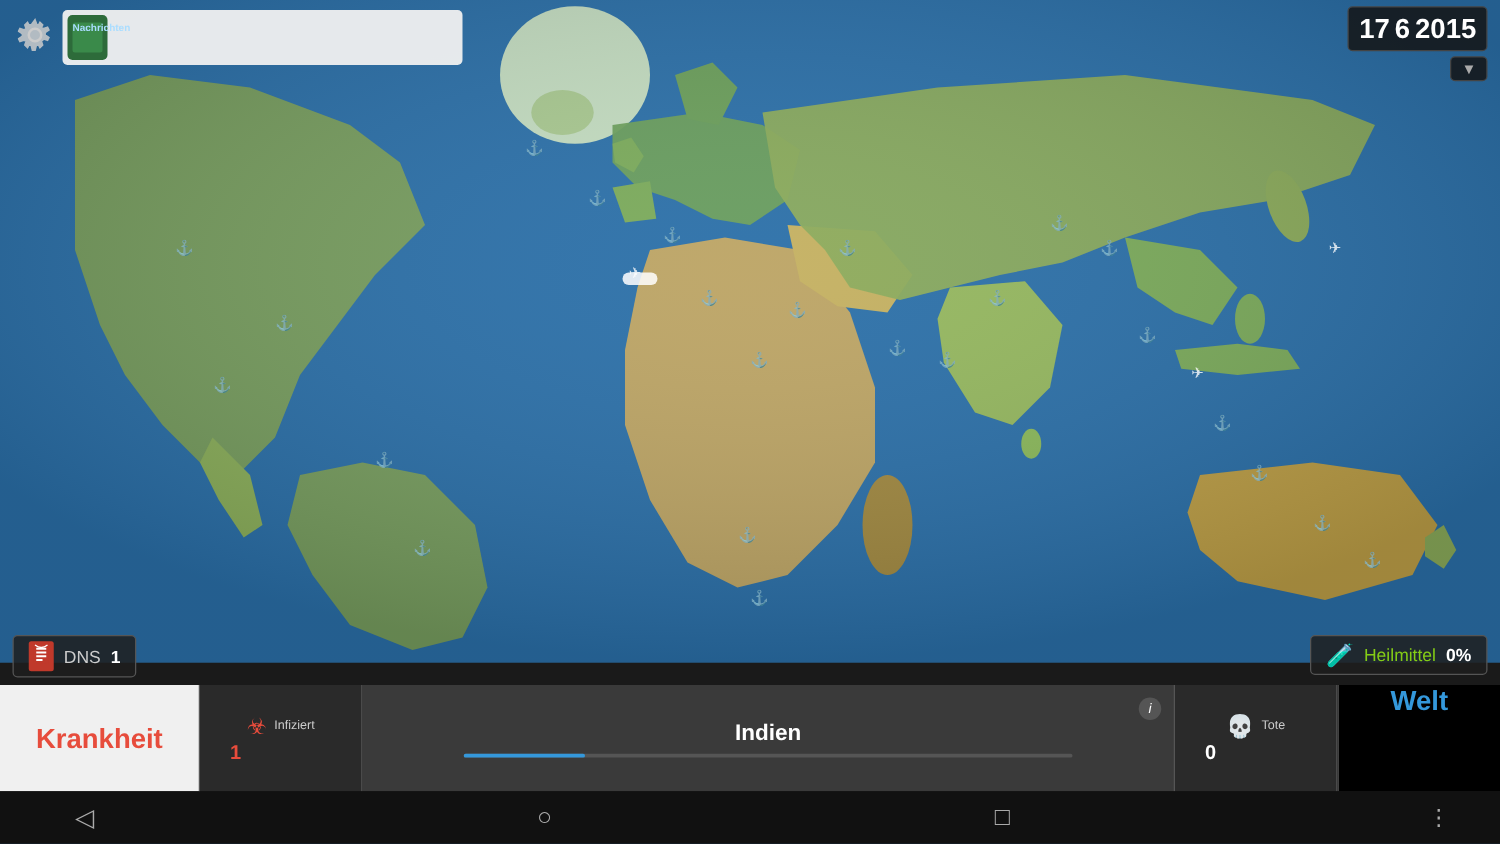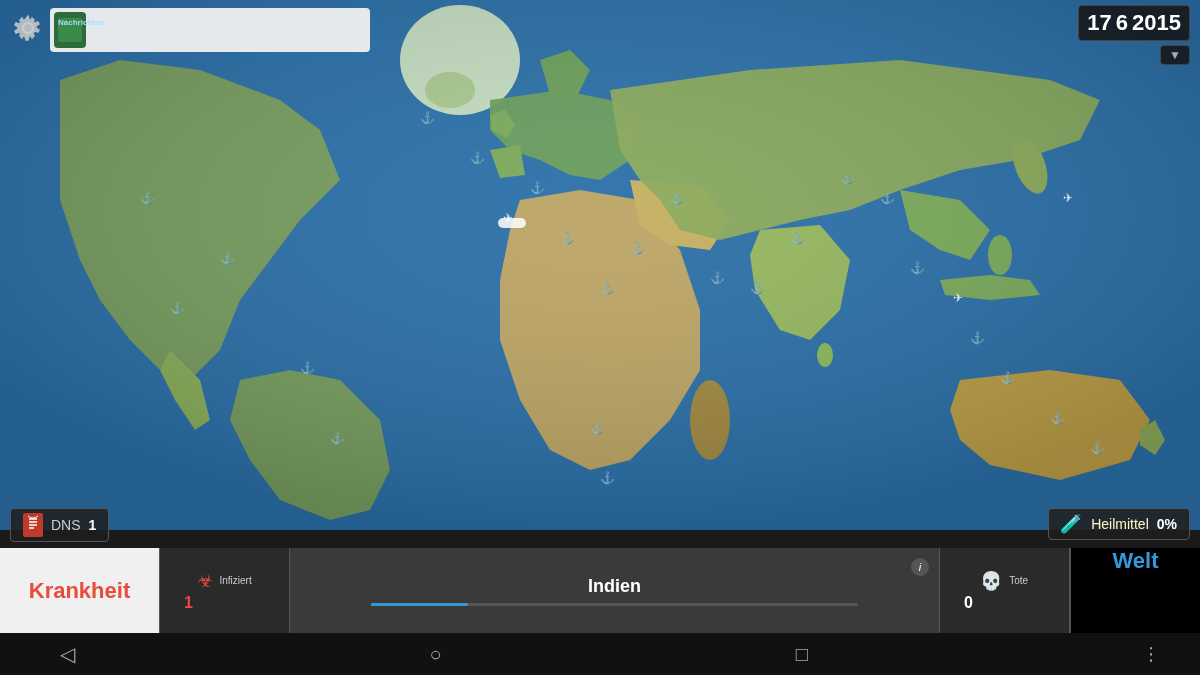--- a/index.html
+++ b/index.html
@@ -199,21 +199,21 @@
       margin-right: 10px;
       gap: 8px;
     }
 
     #heilmittel-icon {
       color: #aaa;
       font-size: 18px;
     }
 
     #heilmittel-label {
-      color: #fef9c3;
+      color: #84cc16;
       font-size: 14px;
     }
 
     #heilmittel-pct {
       color: #fff;
       font-size: 14px;
       font-weight: bold;
     }
 
     

